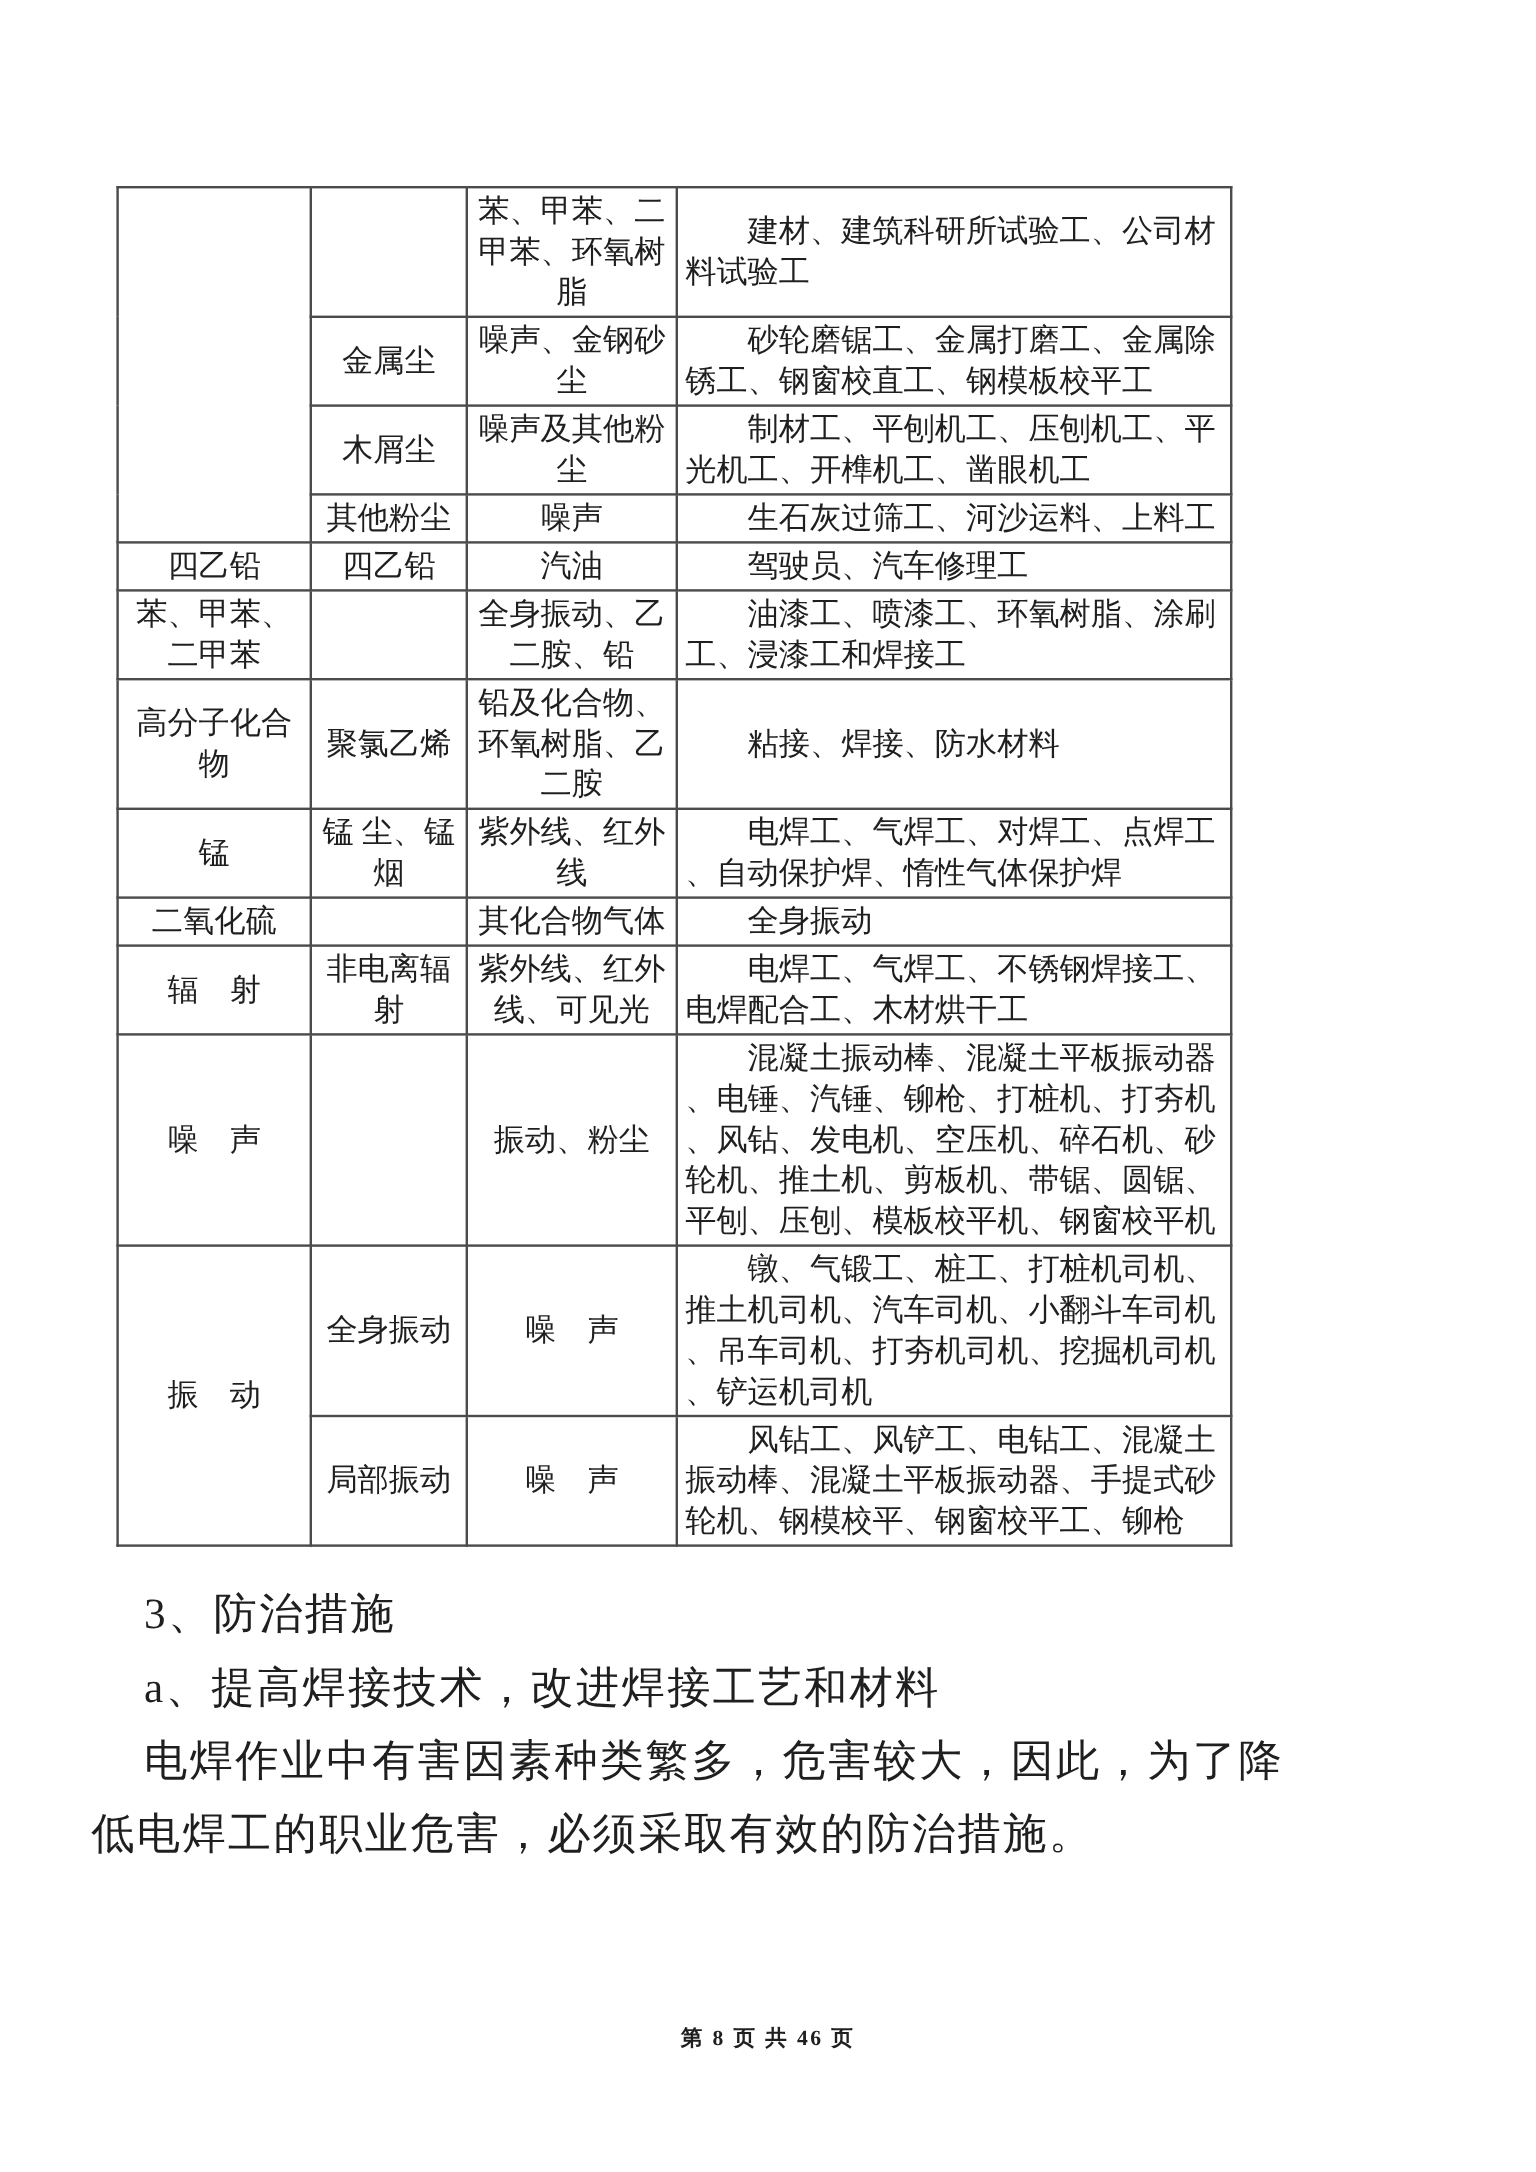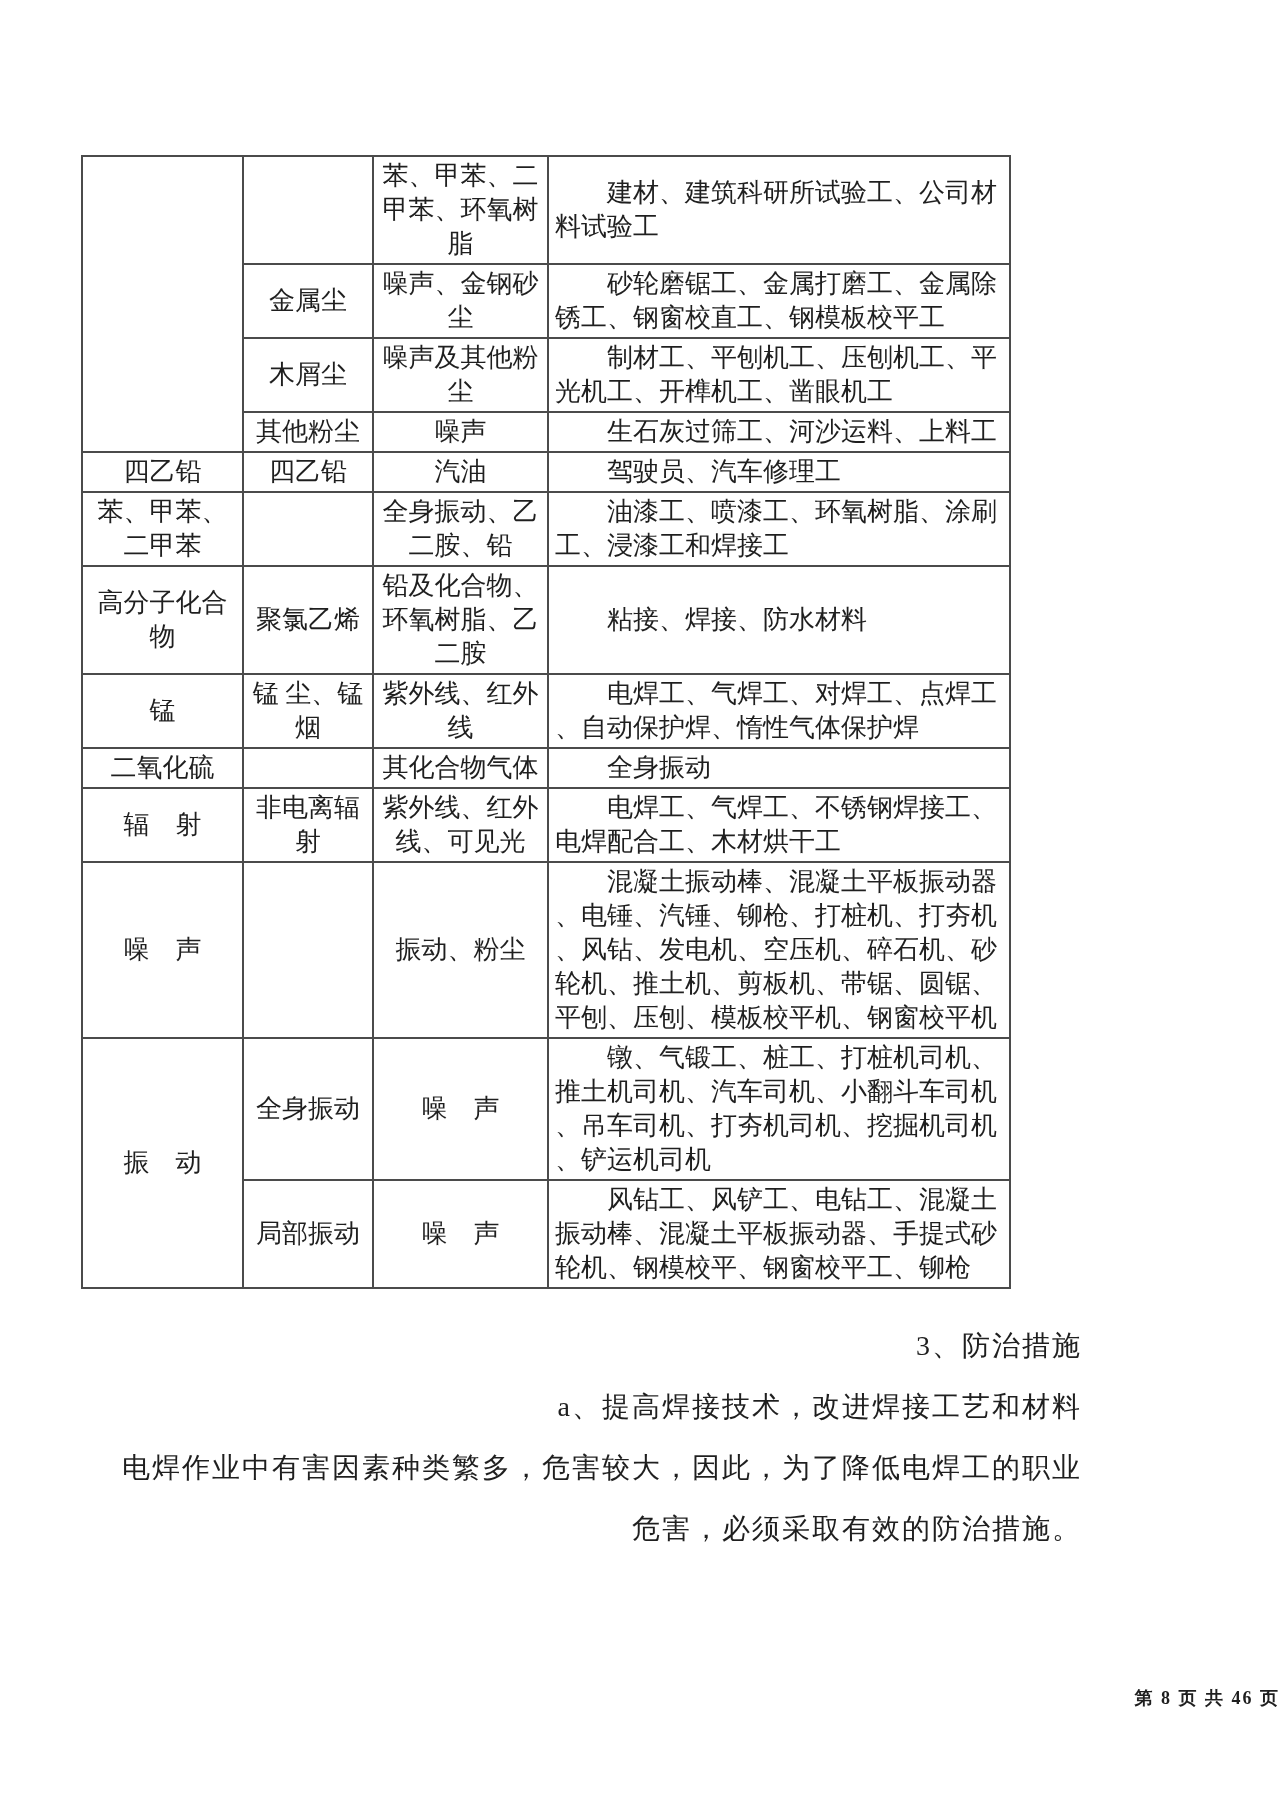--- a/index.html
+++ b/index.html
@@ -10,21 +10,21 @@
     height: 1810px;
     overflow: hidden;
     font-family: "Liberation Serif", serif;
     color: #1f1f1f;
   }
   .page {
     position: relative;
     width: 1280px;
     height: 1810px;
     box-sizing: border-box;
-    padding: 155px 128px 0 60px;
+    padding: 155px 128px 0 76px;
   }
   table.hazard {
     border-collapse: collapse;
     table-layout: fixed;
     margin-left: 21px;
     width: 928px;
   }
   table.hazard td {
     border: 2px solid #4b4b4b;
     font-size: 26px;
@@ -37,36 +37,35 @@
   td.c-center { text-align: center; }
   td.c-workers {
     text-align: left;
     text-indent: 2em;
     padding: 2px 8px;
     margin-left: 13px;
   }
   .paras {
     margin-top: 26px;
     width: 1022px;
-    font-size: 28px;
+    font-size: 36px;
     line-height: 61px;
     letter-spacing: 2px;
-    text-align: right;
   }
   .paras p {
     margin: 0;
     text-indent: 44px;
     word-break: break-all;
   }
   .footer {
     position: absolute;
     top: 1686px;
     left: 0;
     width: 1280px;
-    text-align: right;
+    text-align: center;
     font-size: 18px;
     font-weight: bold;
     letter-spacing: 2px;
   }
 </style>
 </head>
 <body>
 
 <div class="page">
 

